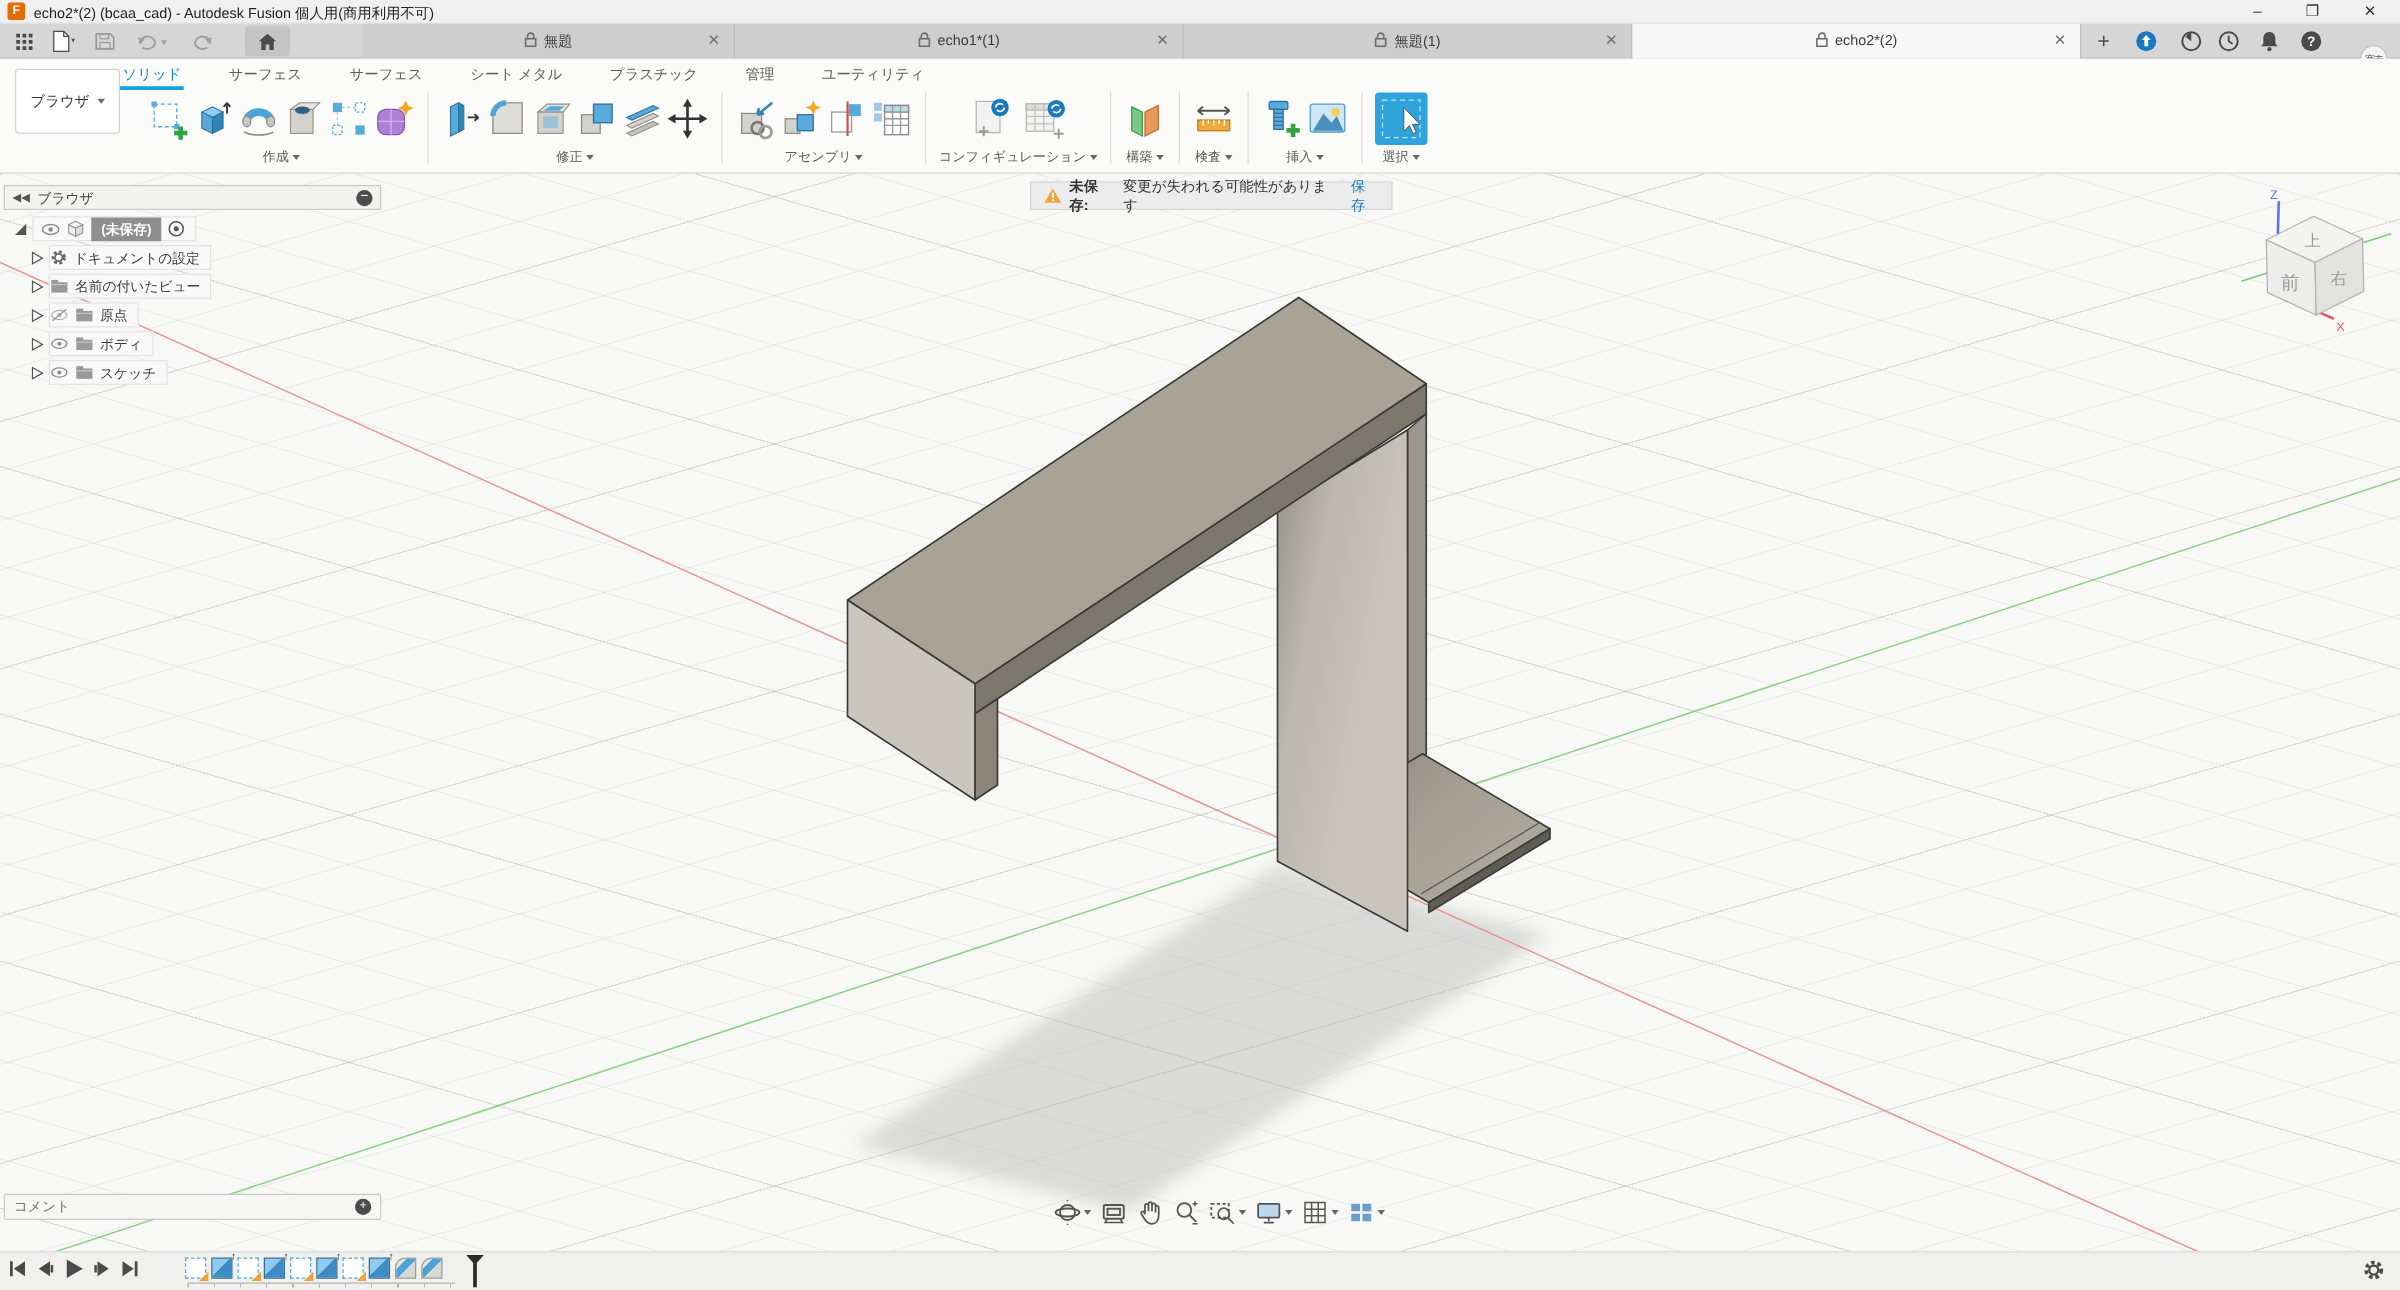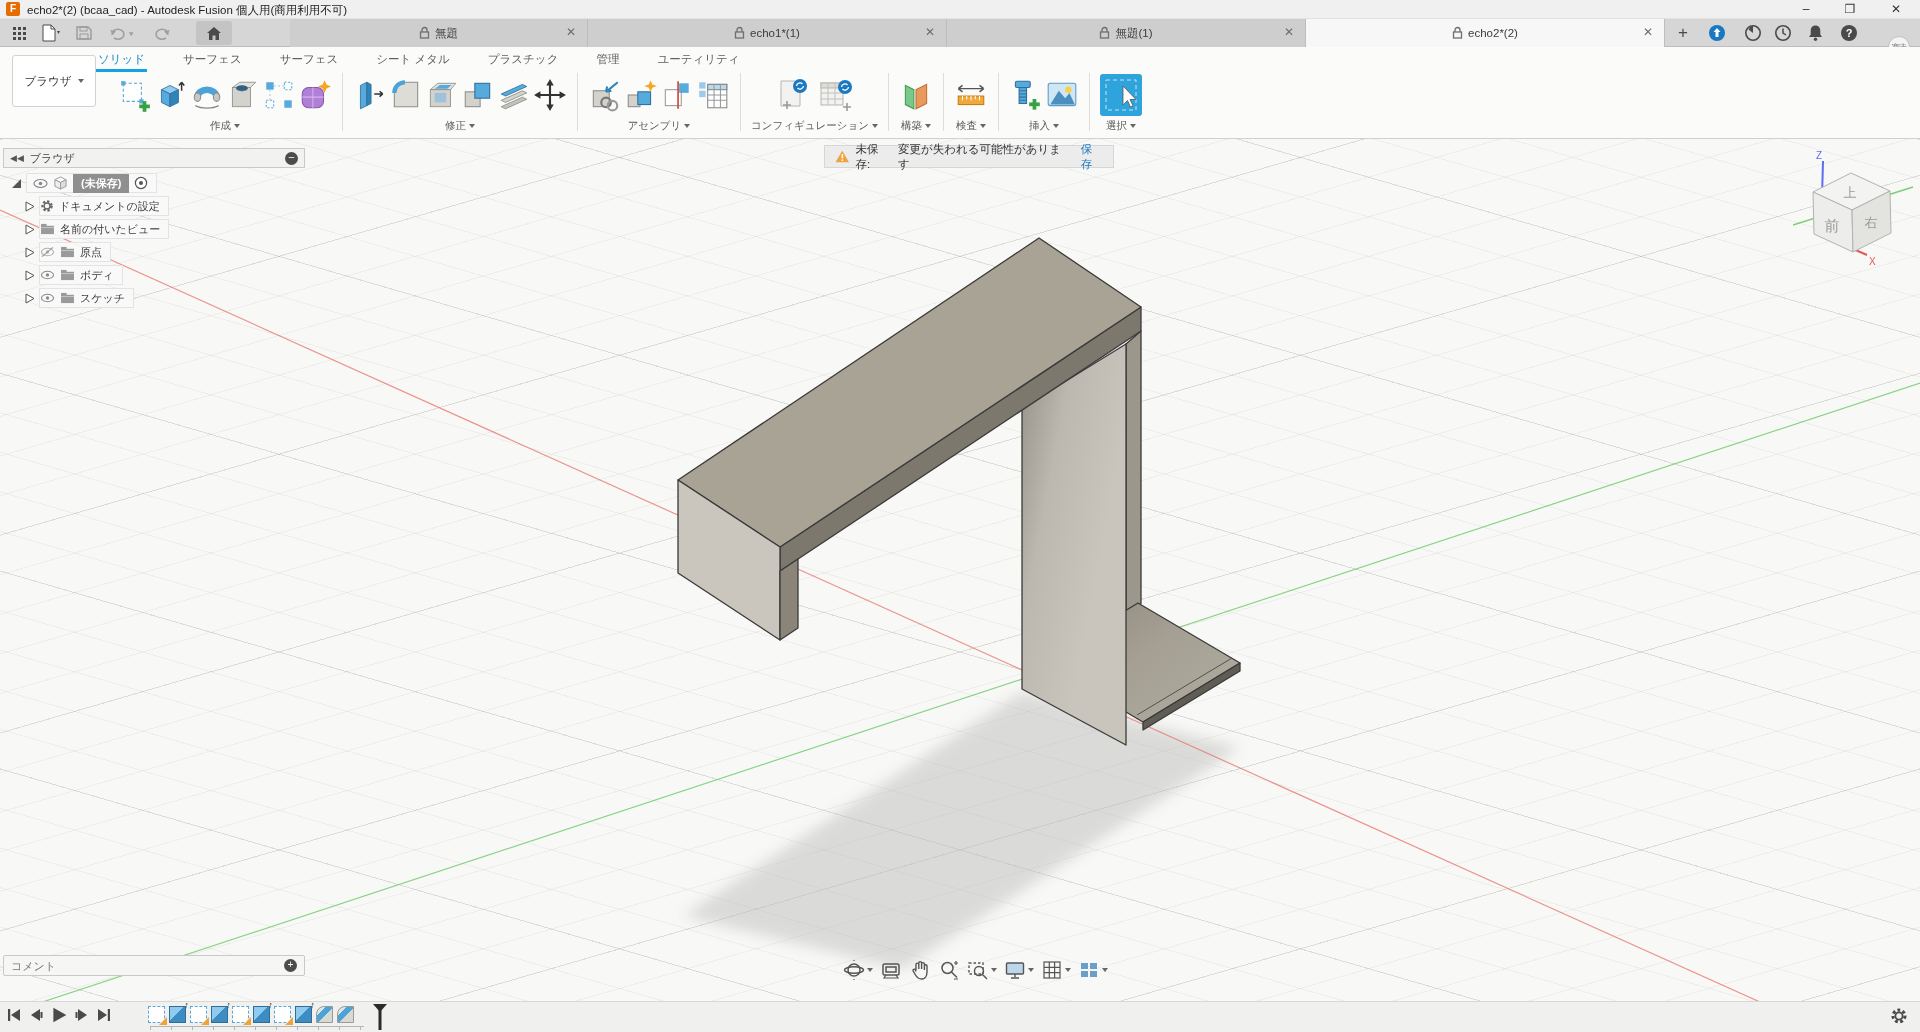--- a/index.html
+++ b/index.html
@@ -57,21 +57,21 @@
   #browser-header .title { margin-left:6px; flex:1; }
   .circle-minus { width:13px; height:13px; border-radius:50%; background:#4c4c4c; color:#fff; font-size:11px; line-height:11px; text-align:center; }
   .tree-row { display:flex; align-items:center; height:22px; margin-top:1px; font-size:11px; color:#3a3a3a; }
   .pill { background:rgba(248,248,248,0.92); border:1px solid #e3e3e3; display:flex; align-items:center; height:20px; padding:0 8px 0 0; gap:5px; }
   
   .tri { margin:0 4px 0 8px; }
   .root-label { background:#8f8f8f; color:#fff; font-weight:bold; padding:2px 8px; font-size:11px; }
 
   
   #notice { position:absolute; left:824px; top:6px; width:290px; height:23px; background:#ececec; border:1px solid #d6d6d6; display:flex; align-items:center; font-size:11.5px; gap:6px; padding:0 10px; }
-  #notice .nlabel { font-weight:normal; color:#333; }
+  #notice .nlabel { font-weight:bold; color:#333; }
   #notice .nmsg { color:#333; }
   #notice .nact { color:#1879c0; margin-left:8px; }
 
   
   #navbar { position:absolute; left:843px; top:818px; height:26px; display:flex; align-items:center; gap:7px; }
   .nav-ico { display:flex; align-items:center; gap:2px; }
 
   
   #comment-box { position:absolute; left:3px; top:816px; width:302px; height:21px; background:#f6f6f5; border:1px solid #c9c9c9; border-radius:2px; display:flex; align-items:center; padding:0 7px; }
   #comment-input { flex:1; border:none; background:transparent; font-size:11px; color:#555; font-family:inherit; outline:none; }

